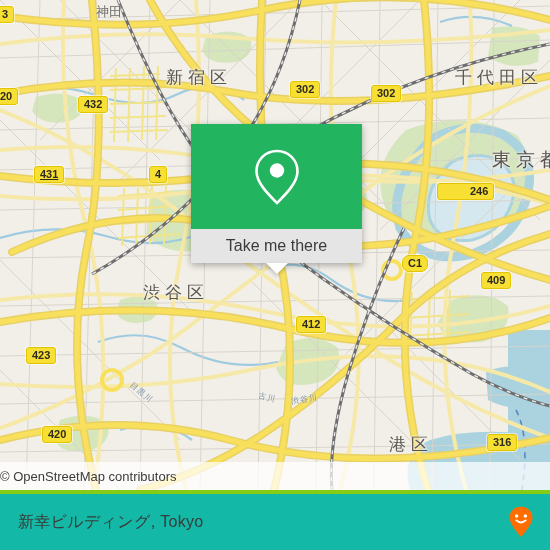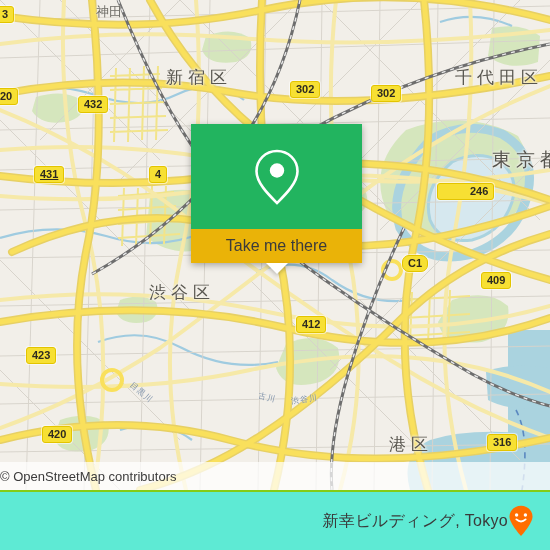--- a/index.html
+++ b/index.html
@@ -28,41 +28,41 @@
     padding:0 5px;text-align:center;box-shadow:0 0 0 1px rgba(255,255,255,.55);
     white-space:nowrap;
   }
 
   
   .card{
     position:absolute;left:191px;top:124px;width:171px;
     box-shadow:0 2px 7px rgba(0,0,0,.32);background:#fff;border-radius:1px;
   }
   .card-head{height:105px;background:#22b45f;display:flex;align-items:center;justify-content:center;}
-  .card-foot{height:34px;display:flex;align-items:center;justify-content:center;background:#eab308;}
+  .card-foot{height:34px;display:flex;align-items:center;justify-content:center;background:#e5e5e5;}
   .card-foot-label{font-size:16px;color:#3b3b3b;}
   .card-tail{
     position:absolute;left:50%;top:100%;margin-left:-11px;width:0;height:0;
     border-left:11px solid transparent;border-right:11px solid transparent;
     border-top:11px solid #fff;
     filter:drop-shadow(0 2px 2px rgba(0,0,0,.22));
   }
 
   
   .attrib{
     position:absolute;left:0;top:462px;width:550px;height:28px;
     background:rgba(255,255,255,.72);display:flex;align-items:center;
   }
   .attrib span{font-size:13px;color:#3b3b3b;}
 
   
   .footer{
-    position:absolute;left:0;top:490px;width:550px;height:60px;background:#5eead4;
-    display:flex;align-items:center;justify-content:flex-end;
-    border-top:2px solid #84cc16;box-sizing:border-box;padding:0 16px 0 18px;
+    position:absolute;left:0;top:490px;width:550px;height:60px;background:#14b8a6;
+    display:flex;align-items:center;justify-content:space-between;
+    border-top:4px solid #84cc16;box-sizing:border-box;padding:0 16px 0 18px;
   }
   .footer-title{font-size:16px;color:#3a3a3a;letter-spacing:.3px;}
   .brand{display:flex;align-items:center;gap:6px;}
   .brand-word{font-size:29px;color:#161616;letter-spacing:-1px;line-height:29px;font-weight:500;}
 </style>
 </head>
 <body>
 
 <div class="screen">
 
@@ -178,21 +178,21 @@
         <path d="M118 0 q42 104 84 160 q54 72 120 118 q70 50 150 96 q40 22 78 32"></path>
         <path d="M300 0 q-20 96 -74 162 q-58 70 -134 112"></path>
         <path d="M550 44 q-80 16 -150 44 q-70 28 -130 66"></path>
         <path d="M404 228 q-34 72 -56 146 q-20 70 -16 116"></path>
       </g>
     </svg>
 
     <div class="lbl lbl-ward" style="left:166px;top:66px;">新宿区</div>
     <div class="lbl lbl-ward" style="left:455px;top:66px;">千代田区</div>
     <div class="lbl lbl-pref" style="left:492px;top:147px;">東京都</div>
-    <div class="lbl lbl-ward" style="left:149px;top:281px;">渋谷区</div>
+    <div class="lbl lbl-ward" style="left:143px;top:281px;">渋谷区</div>
     <div class="lbl lbl-ward" style="left:389px;top:433px;">港区</div>
     <div class="lbl lbl-small" style="left:96px;top:3px;">神田</div>
 
     <div class="lbl lbl-river" style="left:128px;top:387px;transform:rotate(40deg);">目黒川</div>
     <div class="lbl lbl-river" style="left:258px;top:392px;transform:rotate(14deg);">古川</div>
     <div class="lbl lbl-river" style="left:291px;top:394px;transform:rotate(-8deg);">渋谷川</div>
 
     <div class="shield" style="left:-4px;top:6px;">3</div>
     <div class="shield" style="left:-6px;top:88px;">20</div>
     <div class="shield" style="left:78px;top:96px;">432</div>

